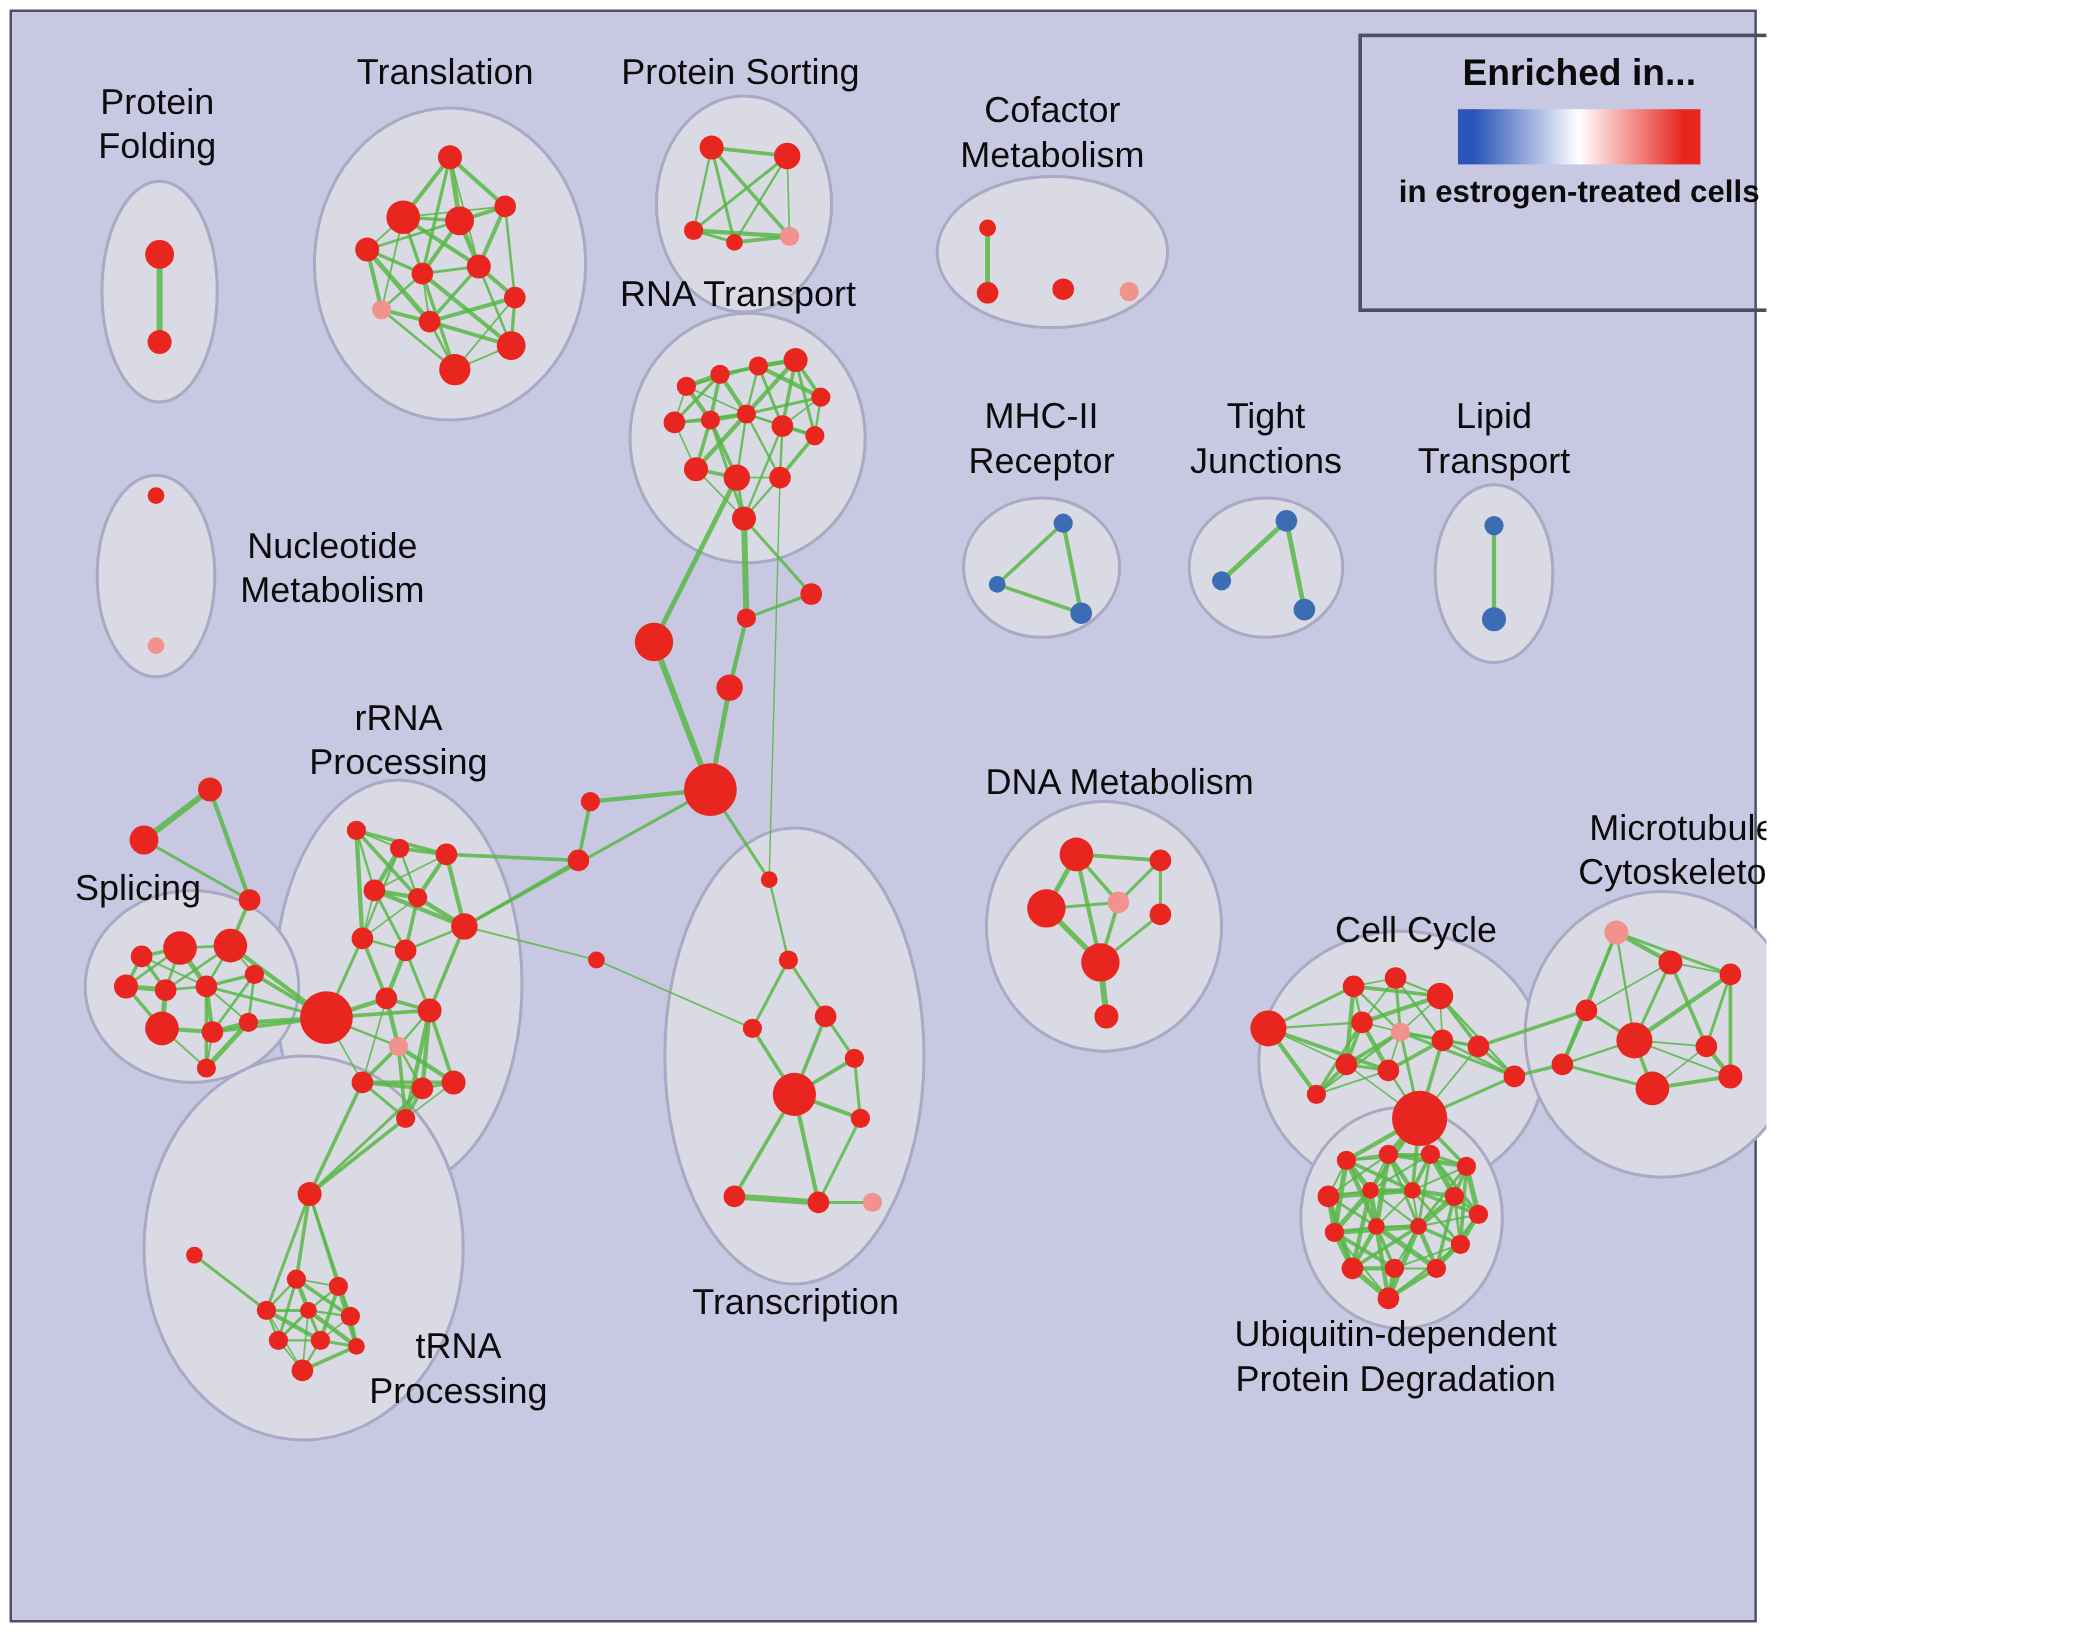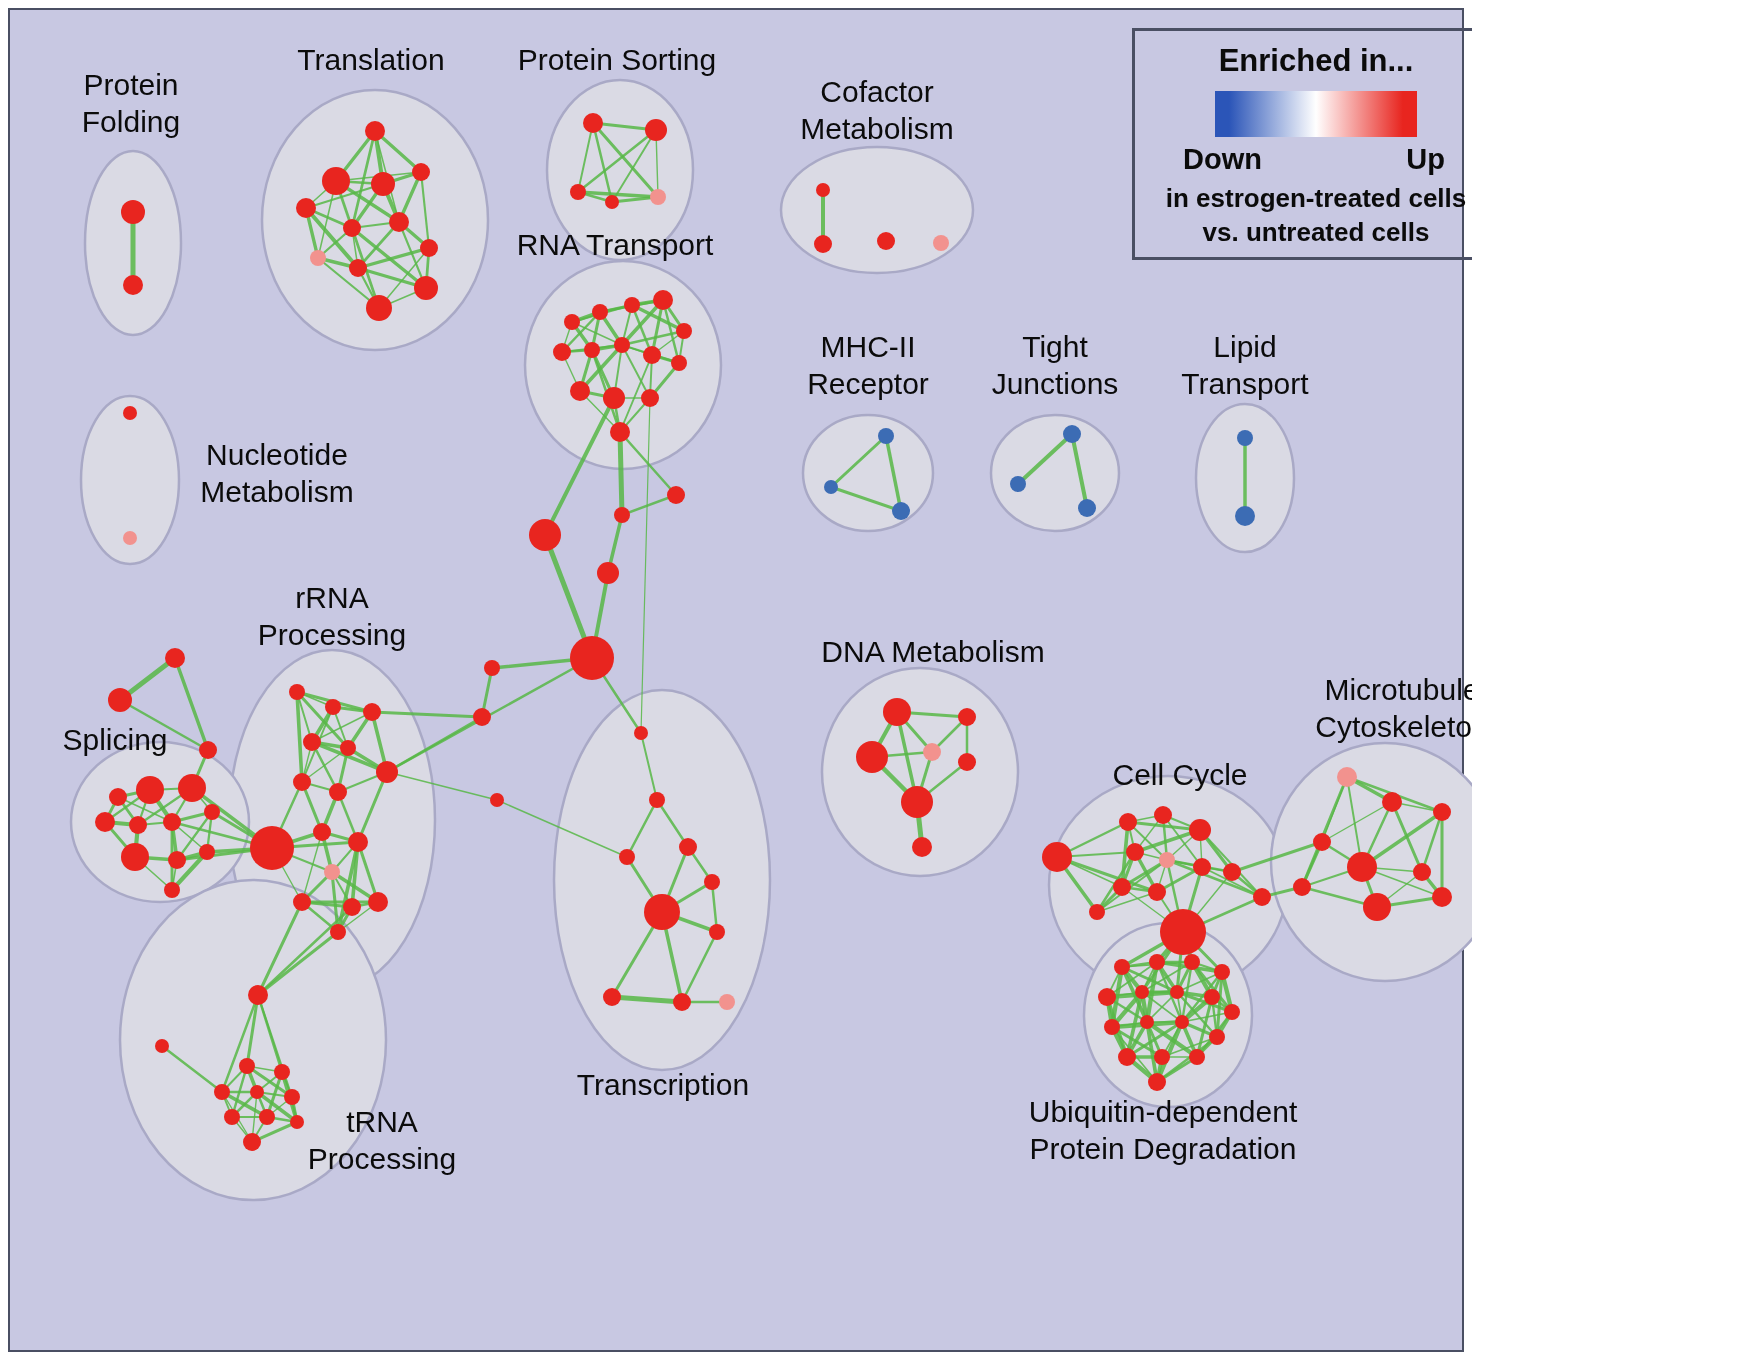--- a/index.html
+++ b/index.html
@@ -607,22 +607,17 @@
         <text x="933" y="662" text-anchor="middle" font-size="30" fill="#0b0b0b"><tspan x="933" dy="0">DNA Metabolism</tspan></text>
         <text x="1180" y="785" text-anchor="middle" font-size="30" fill="#0b0b0b"><tspan x="1180" dy="0">Cell Cycle</tspan></text>
         <text x="1402" y="700" text-anchor="middle" font-size="30" fill="#0b0b0b"><tspan x="1402" dy="0">Microtubule</tspan><tspan x="1402" dy="37">Cytoskeleton</tspan></text>
         <text x="1163" y="1122" text-anchor="middle" font-size="30" fill="#0b0b0b"><tspan x="1163" dy="0">Ubiquitin-dependent</tspan><tspan x="1163" dy="37">Protein Degradation</tspan></text>
       </g>
     </svg>
 
   <div class="legend" style="border-color: rgb(74, 79, 99);">
     <div class="legend-title">Enriched in...</div>
     <div class="legend-gradient" style="background: linear-gradient(90deg, rgb(43, 85, 184) 0%, rgb(43, 85, 184) 7%, rgb(255, 255, 255) 50%, rgb(232, 37, 31) 93%, rgb(232, 37, 31) 100%);"></div>
-    <div class="legend-ends">
-      <span>Down</span>
-      <span>Up</span>
-    </div>
     <div class="legend-caption">
       <div>in estrogen-treated cells</div>
-      <div>vs. untreated cells</div>
     </div>
   </div>
 </div>
 
 </body></html>

